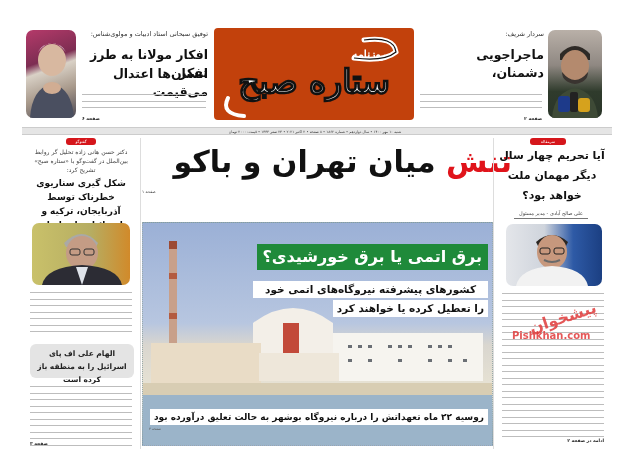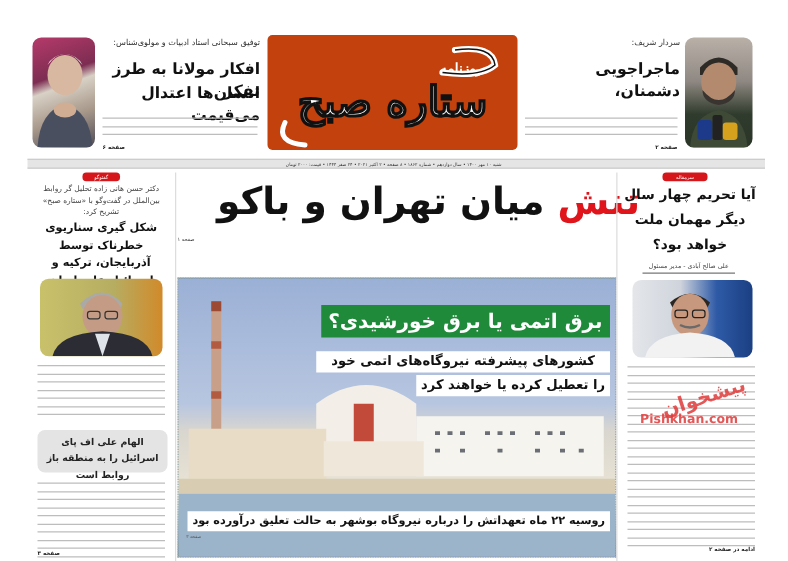--- a/index.html
+++ b/index.html
@@ -98,21 +98,21 @@
   <div class="abs lines" style="left:8px;top:154px;width:102px;">
     <div></div>
       <div></div>
       <div></div>
       <div></div>
       <div></div>
       <div></div>
       <div></div>
   </div>
   <div class="abs" style="left:8px;top:206px;width:104px;height:34px;background:#e4e4e4;border-radius:6px;">
-    <div class="abs ctr bold" style="left:4px;top:3px;width:96px;font-size:7.5px;line-height:13px;direction:rtl;color:#222;">الهام علی اف پای اسرائیل را به منطقه باز روابط است</div>
+    <div class="abs ctr bold" style="left:4px;top:3px;width:96px;font-size:7.5px;line-height:13px;direction:rtl;color:#222;">الهام علی اف پای اسرائیل را به منطقه باز کرده است</div>
   </div>
   <div class="abs lines" style="left:8px;top:248px;width:102px;">
     <div></div>
       <div></div>
       <div></div>
       <div></div>
       <div></div>
       <div></div>
       <div></div>
       <div></div>

